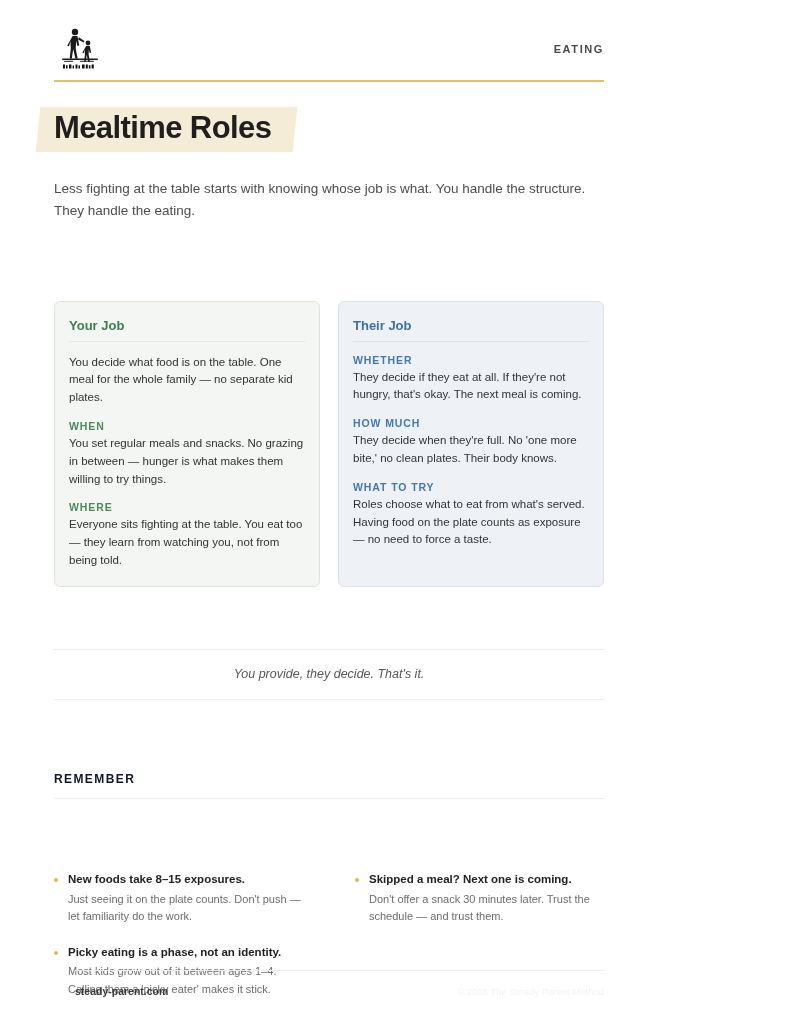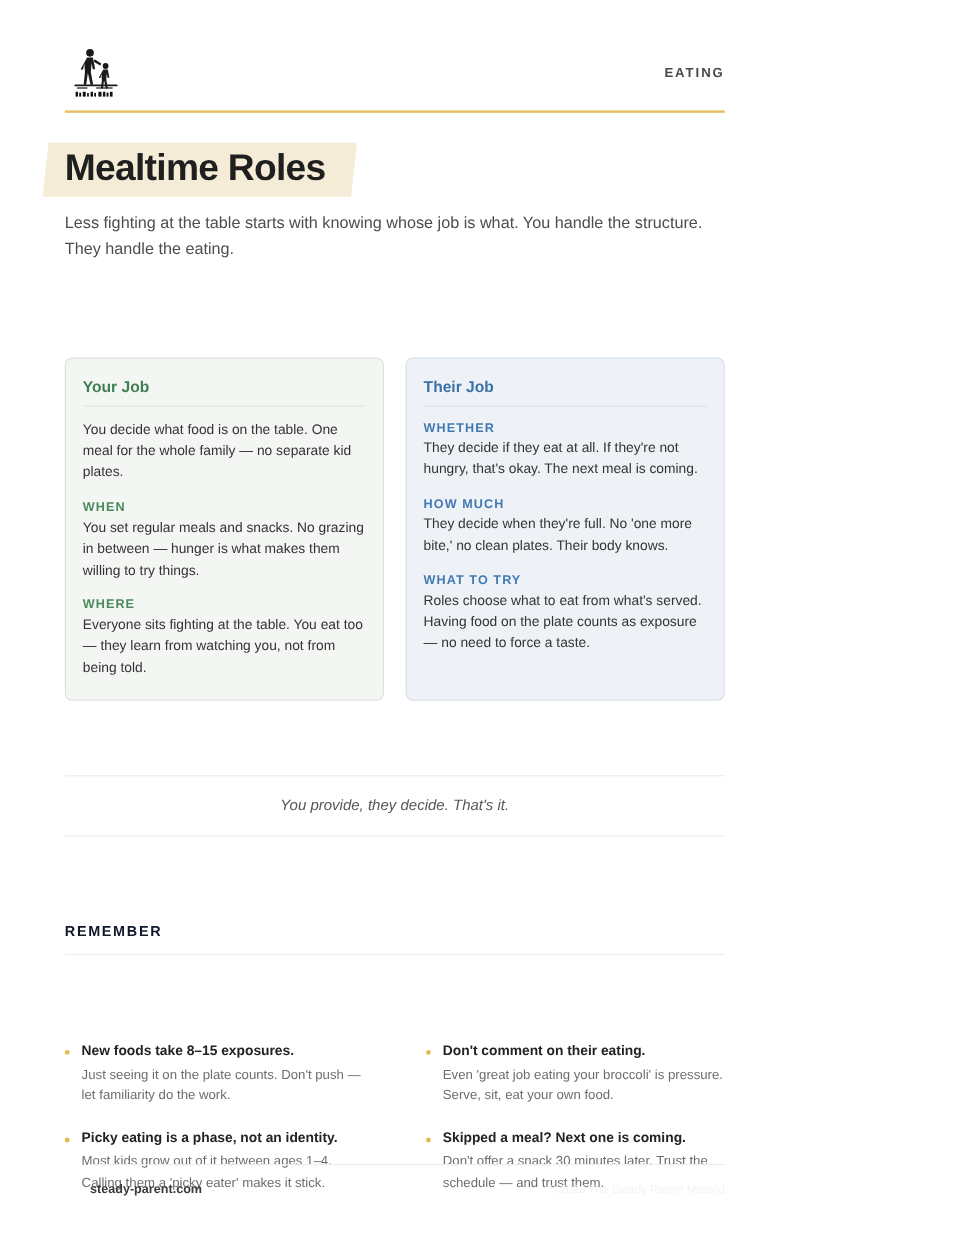--- a/index.html
+++ b/index.html
@@ -15,21 +15,21 @@
     font-family: "Liberation Sans", sans-serif;
     color: #2e2e2e;
     position: relative;
     overflow: hidden;
   }
 
   .page {
     position: relative;
     width: 658px;
     height: 1035px;
-    padding: 12px 54px;
+    padding: 0 54px;
   }
 
   
   .header {
     display: flex;
     align-items: center;
     justify-content: space-between;
     height: 60px;
     padding-top: 38px;
   }
@@ -73,21 +73,21 @@
     z-index: 1;
     margin: 0;
     padding: 6px 4px 8px 0;
     font-size: 31px;
     font-weight: bold;
     letter-spacing: -0.6px;
     color: #1f1f1f;
     font-family: "Liberation Sans", sans-serif;
   }
   .deck {
-    margin: 3px 0 0 0;
+    margin: 18px 0 0 0;
     font-size: 13.5px;
     line-height: 1.65;
     color: #4d4d4d;
     max-width: 680px;
   }
 
   
   .cards {
     display: flex;
     gap: 18px;
@@ -339,27 +339,20 @@
             <p class="bullet-title">Picky eating is a phase, not an identity.</p>
             <p class="bullet-text">Most kids grow out of it between ages 1–4. Calling them a 'picky eater' makes it stick.</p>
           </div>
         </div>
       </div>
 
       <div class="remember-col">
         <div class="bullet">
           <span class="bullet-dot"></span>
           <div class="bullet-body">
-            <p class="bullet-title">Don't comment on their eating.</p>
-            <p class="bullet-text">Even 'great job eating your broccoli' is pressure. Serve, sit, eat your own food.</p>
-          </div>
-        </div>
-        <div class="bullet">
-          <span class="bullet-dot"></span>
-          <div class="bullet-body">
             <p class="bullet-title">Skipped a meal? Next one is coming.</p>
             <p class="bullet-text">Don't offer a snack 30 minutes later. Trust the schedule — and trust them.</p>
           </div>
         </div>
       </div>
 
     </div>
   </div>
 
   <div class="footer">

